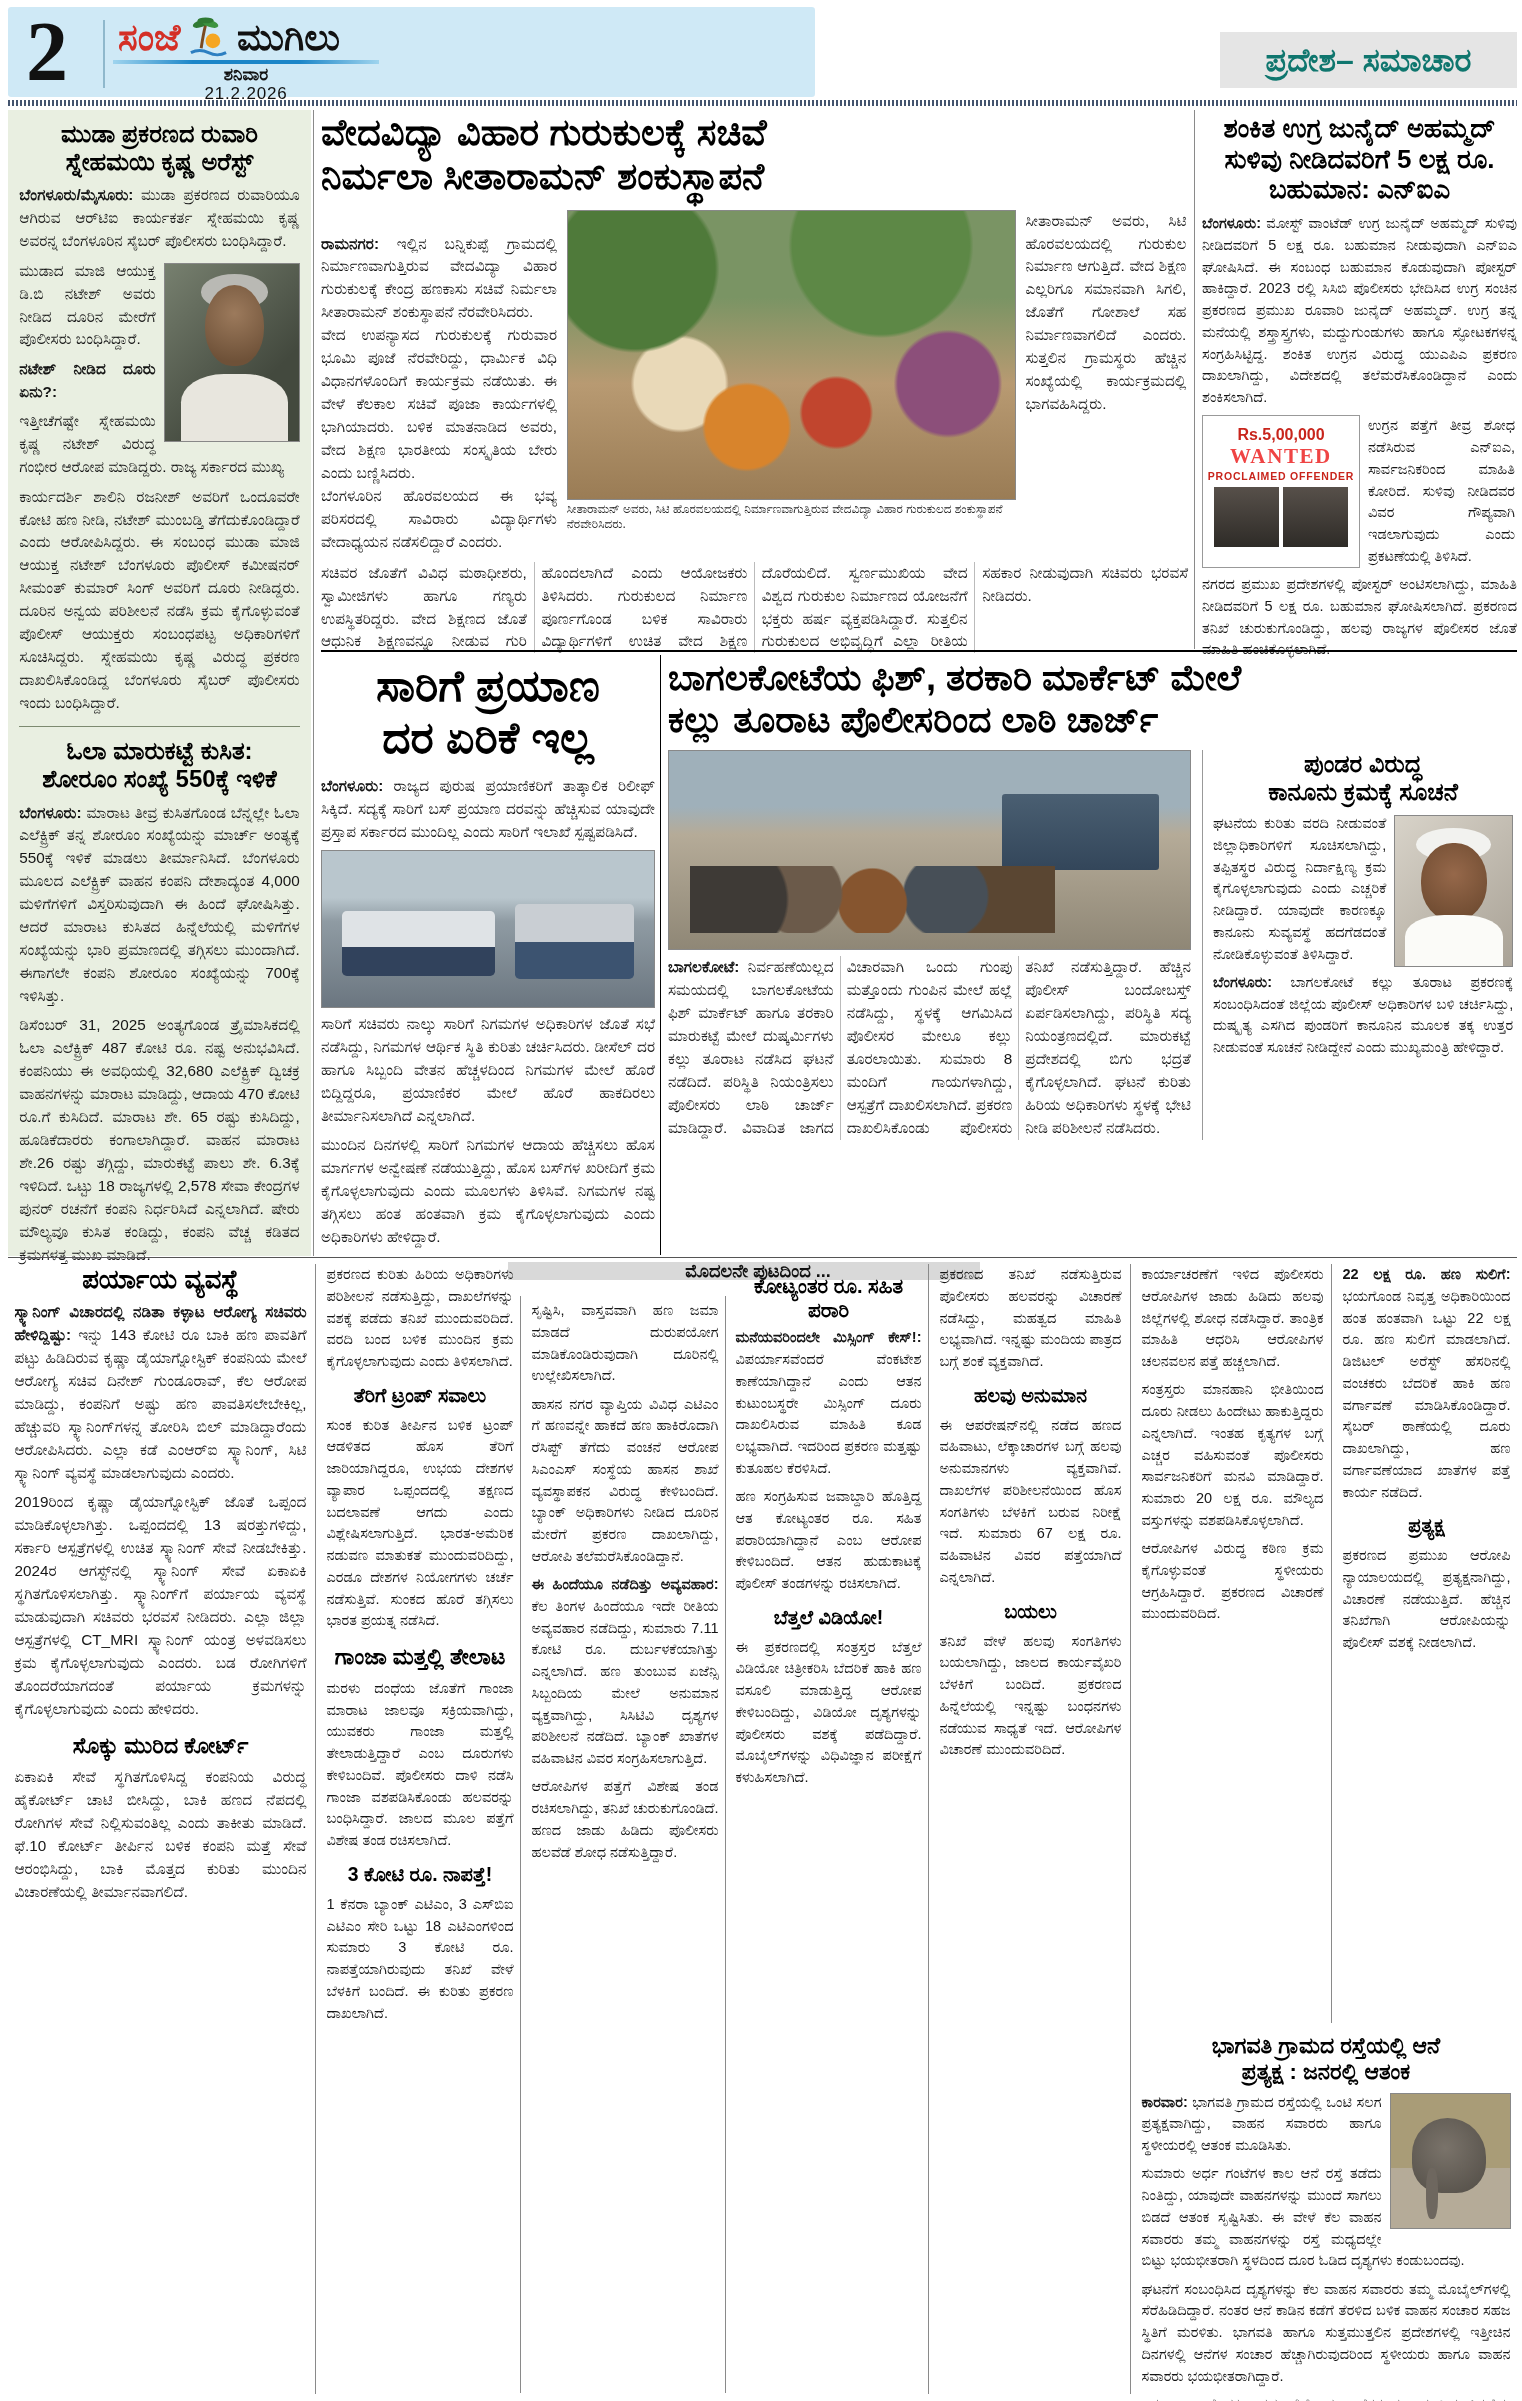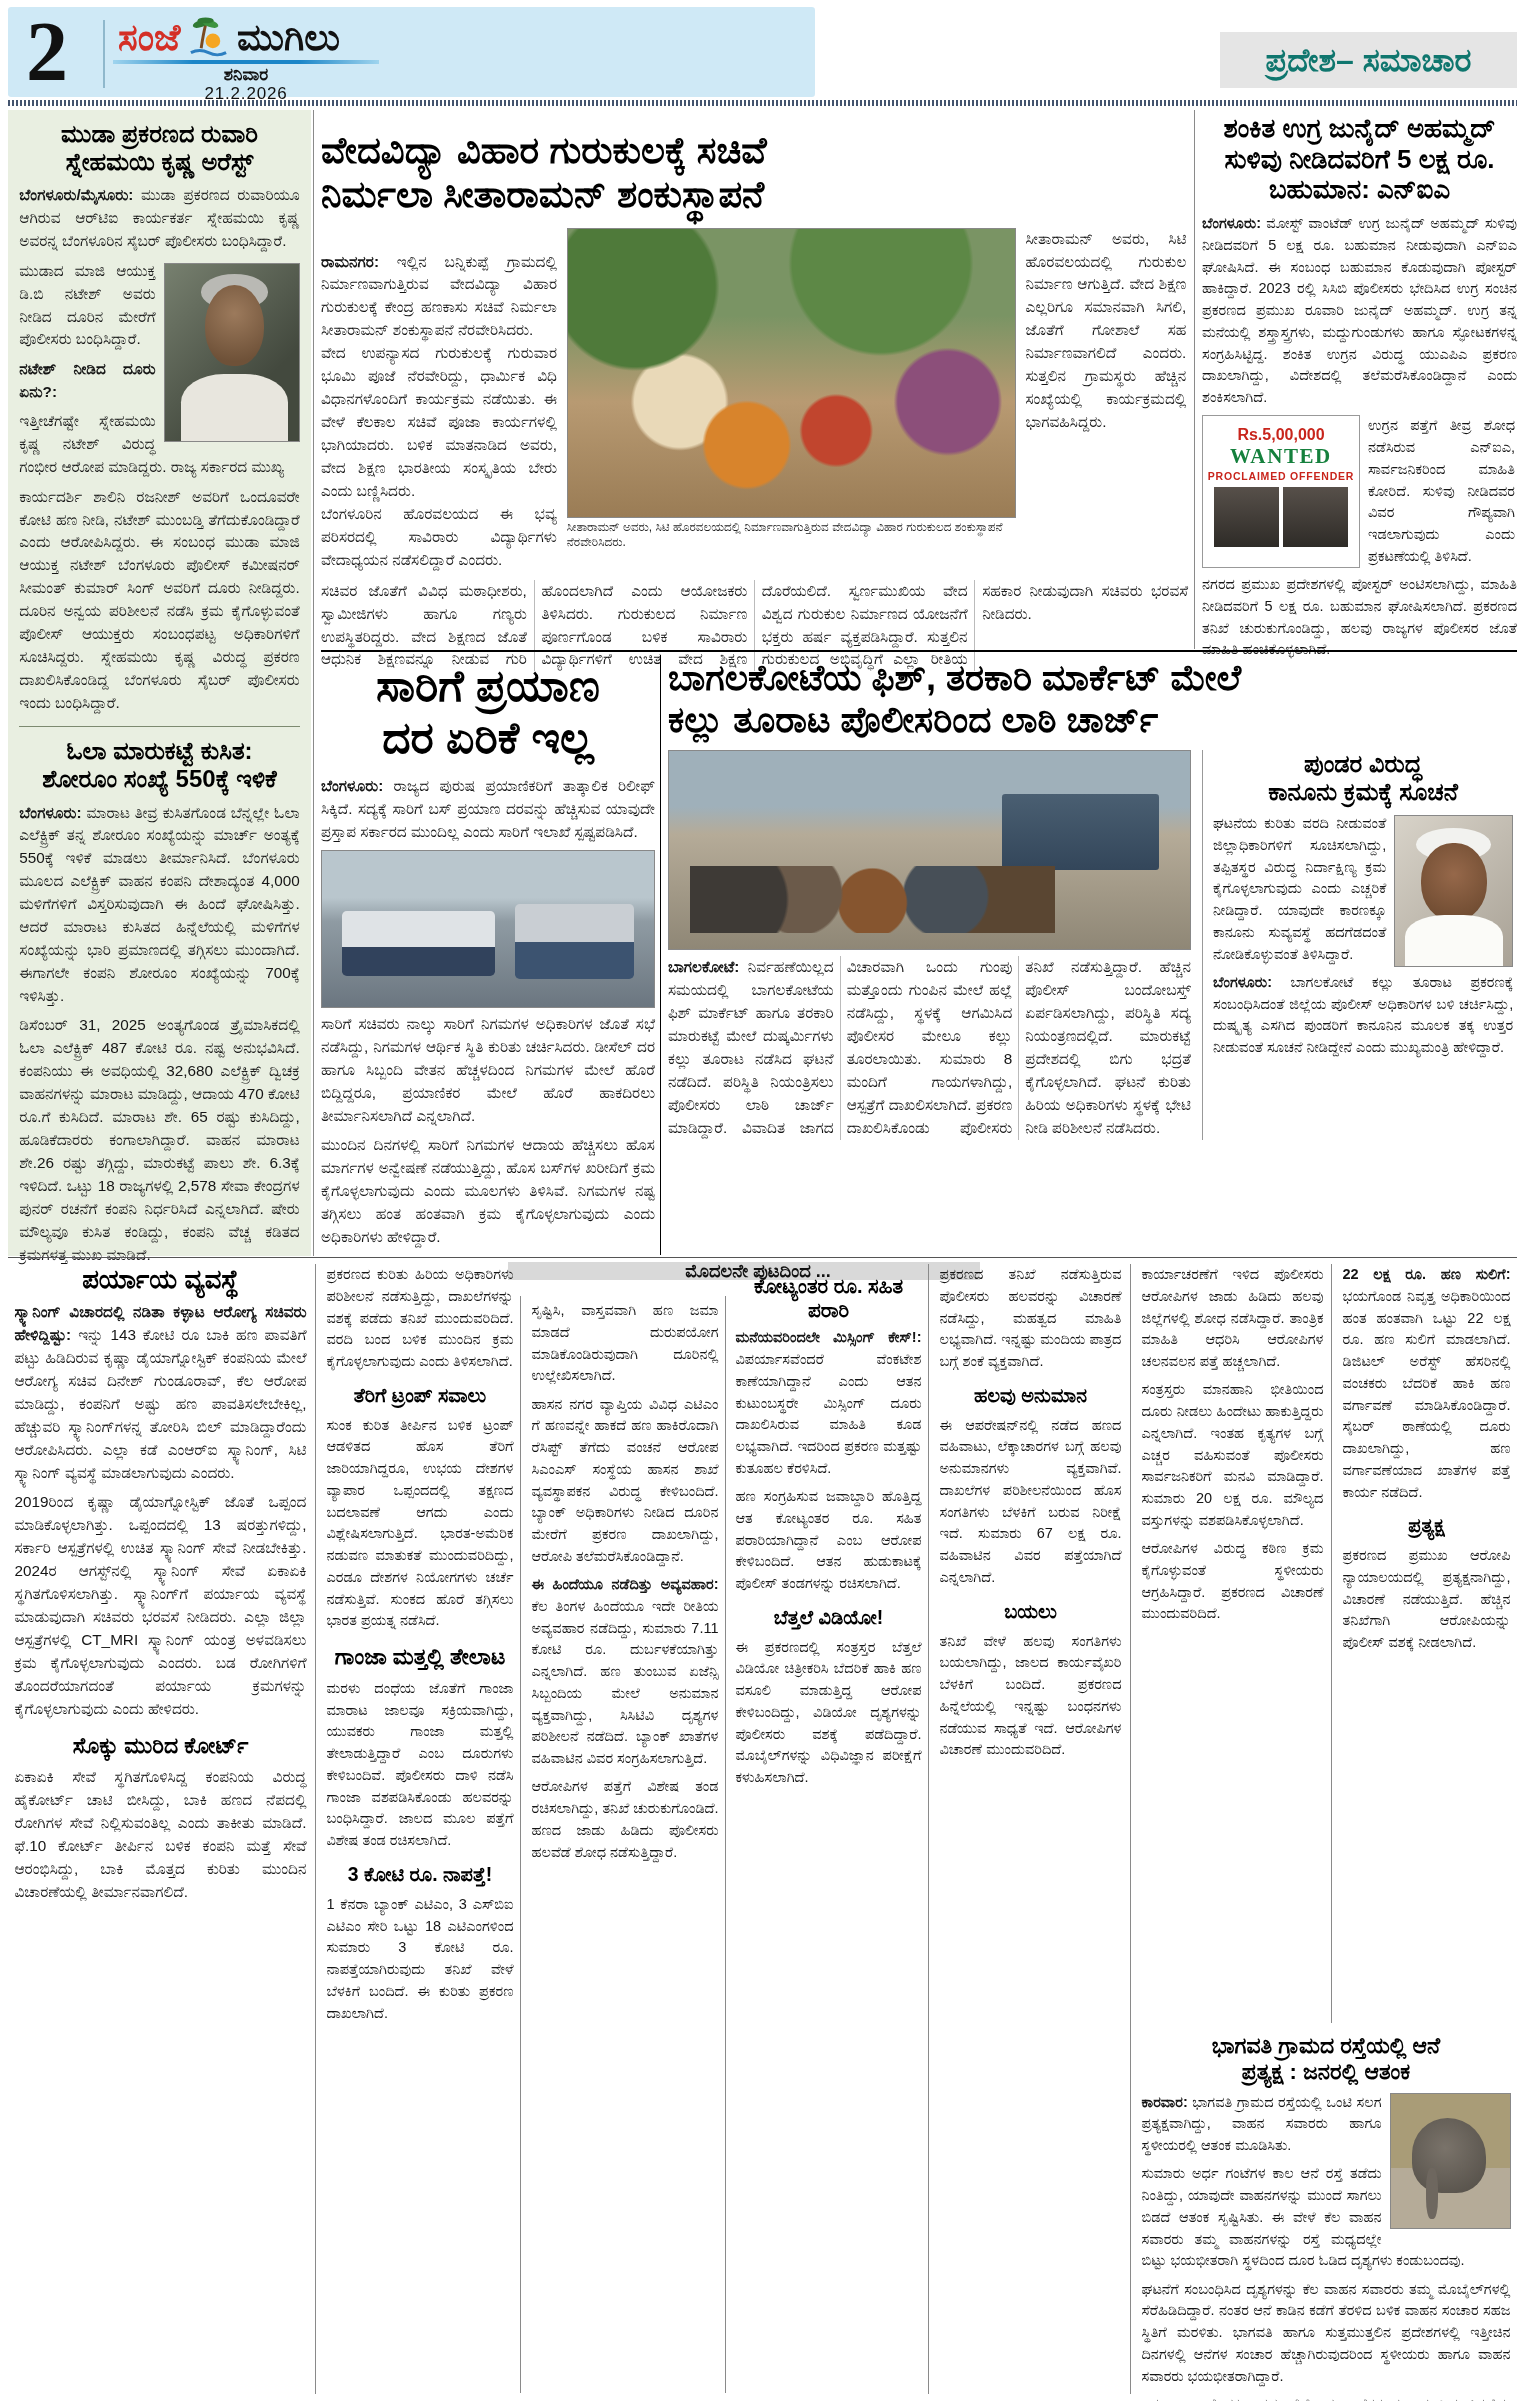--- a/index.html
+++ b/index.html
@@ -50,21 +50,21 @@
      radial-gradient(circle at 88% 55%,#5a4632 0 18%,transparent 19%);}
   .ph-cm{background:linear-gradient(135deg,#d8d3c9,#a9a296);}
   .ph-cm .face{position:absolute;left:22%;top:18%;width:56%;height:52%;border-radius:48%;background:radial-gradient(circle at 50% 40%,#96684a,#6d4a30 85%);}
   .ph-cm .hair{position:absolute;left:18%;top:8%;width:64%;height:22%;border-radius:50%;background:#f2f2ef;}
   .ph-cm .shirt{position:absolute;left:8%;top:66%;width:84%;height:36%;border-radius:40% 40% 0 0;background:#fbfbf8;}
   .ph-elephant{background:linear-gradient(#a99c77 0 55%,#b5ab98 55% 100%);}
   .ph-elephant .body{position:absolute;left:18%;top:18%;width:62%;height:56%;border-radius:48% 52% 40% 40%;background:radial-gradient(circle at 45% 40%,#7a736a,#57524b 85%);}
   .ph-elephant .trunk{position:absolute;left:30%;top:55%;width:10%;height:38%;border-radius:40%;background:#6e675f;}
   
   .poster{background:#fff;border:1.6px solid #999;box-sizing:border-box;text-align:center;padding:4.8px 3.2px;}
-  .poster .w1{color:#15803d;font-family:"Liberation Serif",serif;font-weight:bold;font-size:21px;letter-spacing:1.6px;}
+  .poster .w1{color:#ef4444;font-family:"Liberation Serif",serif;font-weight:bold;font-size:21px;letter-spacing:1.6px;}
   .poster .w2{color:#c8251c;font-weight:bold;font-size:10.5px;letter-spacing:0.8px;margin-top:1.6px;}
   .poster .mugs{display:flex;gap:4.8px;justify-content:center;margin-top:4.8px;}
   .poster .mug{width:65px;height:60px;background:linear-gradient(#5a5document248,#2e2b27);background:linear-gradient(#57504a,#2e2b27);}
   .poster .w3{color:#c8251c;font-weight:bold;font-size:16px;margin-top:4.8px;}
   
   .bcol{position:absolute;top:1264px;height:1130px;overflow:hidden;box-sizing:border-box;padding:0 6.5px;}
   .banner{background:#d9d9d9;font-weight:bold;font-size:18px;display:flex;align-items:center;justify-content:center;color:#111;}
   .cap{font-size:12px;line-height:1.3;color:#222;text-align:left;}
   .bold-inline{font-weight:bold;}
 </style>
@@ -121,21 +121,21 @@
       <div class="body-text" style="margin-top:8px;">
         <p><span class="dateline">ಬೆಂಗಳೂರು:</span> <span>ಮಾರಾಟ ತೀವ್ರ ಕುಸಿತಗೊಂಡ ಬೆನ್ನಲ್ಲೇ ಓಲಾ ಎಲೆಕ್ಟ್ರಿಕ್ ತನ್ನ ಶೋರೂಂ ಸಂಖ್ಯೆಯನ್ನು ಮಾರ್ಚ್ ಅಂತ್ಯಕ್ಕೆ 550ಕ್ಕೆ ಇಳಿಕೆ ಮಾಡಲು ತೀರ್ಮಾನಿಸಿದೆ. ಬೆಂಗಳೂರು ಮೂಲದ ಎಲೆಕ್ಟ್ರಿಕ್ ವಾಹನ ಕಂಪನಿ ದೇಶಾದ್ಯಂತ 4,000 ಮಳಿಗೆಗಳಿಗೆ ವಿಸ್ತರಿಸುವುದಾಗಿ ಈ ಹಿಂದೆ ಘೋಷಿಸಿತ್ತು. ಆದರೆ ಮಾರಾಟ ಕುಸಿತದ ಹಿನ್ನೆಲೆಯಲ್ಲಿ ಮಳಿಗೆಗಳ ಸಂಖ್ಯೆಯನ್ನು ಭಾರಿ ಪ್ರಮಾಣದಲ್ಲಿ ತಗ್ಗಿಸಲು ಮುಂದಾಗಿದೆ. ಈಗಾಗಲೇ ಕಂಪನಿ ಶೋರೂಂ ಸಂಖ್ಯೆಯನ್ನು 700ಕ್ಕೆ ಇಳಿಸಿತ್ತು.</span></p>
         <p>ಡಿಸೆಂಬರ್ 31, 2025 ಅಂತ್ಯಗೊಂಡ ತ್ರೈಮಾಸಿಕದಲ್ಲಿ ಓಲಾ ಎಲೆಕ್ಟ್ರಿಕ್ 487 ಕೋಟಿ ರೂ. ನಷ್ಟ ಅನುಭವಿಸಿದೆ. ಕಂಪನಿಯು ಈ ಅವಧಿಯಲ್ಲಿ 32,680 ಎಲೆಕ್ಟ್ರಿಕ್ ದ್ವಿಚಕ್ರ ವಾಹನಗಳನ್ನು ಮಾರಾಟ ಮಾಡಿದ್ದು, ಆದಾಯ 470 ಕೋಟಿ ರೂ.ಗೆ ಕುಸಿದಿದೆ. ಮಾರಾಟ ಶೇ. 65 ರಷ್ಟು ಕುಸಿದಿದ್ದು, ಹೂಡಿಕೆದಾರರು ಕಂಗಾಲಾಗಿದ್ದಾರೆ. ವಾಹನ ಮಾರಾಟ ಶೇ.26 ರಷ್ಟು ತಗ್ಗಿದ್ದು, ಮಾರುಕಟ್ಟೆ ಪಾಲು ಶೇ. 6.3ಕ್ಕೆ ಇಳಿದಿದೆ. ಒಟ್ಟು 18 ರಾಜ್ಯಗಳಲ್ಲಿ 2,578 ಸೇವಾ ಕೇಂದ್ರಗಳ ಪುನರ್ ರಚನೆಗೆ ಕಂಪನಿ ನಿರ್ಧರಿಸಿದೆ ಎನ್ನಲಾಗಿದೆ. ಷೇರು ಮೌಲ್ಯವೂ ಕುಸಿತ ಕಂಡಿದ್ದು, ಕಂಪನಿ ವೆಚ್ಚ ಕಡಿತದ ಕ್ರಮಗಳತ್ತ ಮುಖ ಮಾಡಿದೆ.</p>
       </div>
     </div>
   </div>
 
   <div class="abs vrule" style="left:313px;top:110px;height:1146px;"></div>
   <div class="abs vrule" style="left:1194px;top:110px;height:539px;"></div>
 
-  <div class="abs" style="left:321px;top:129px;width:867px;">
+  <div class="abs" style="left:321px;top:111px;width:867px;">
     <div class="headline" style="font-size:37px;">ವೇದವಿದ್ಯಾ ವಿಹಾರ ಗುರುಕುಲಕ್ಕೆ ಸಚಿವೆ
 ನಿರ್ಮಲಾ ಸೀತಾರಾಮನ್ ಶಂಕುಸ್ಥಾಪನೆ</div>
     <div style="display:flex;gap:9.7px;margin-top:11.3px;">
       <div class="body-text" style="width:236px;white-space:pre-line;">
         <span class="dateline">ರಾಮನಗರ:</span> <span>ಇಲ್ಲಿನ ಬನ್ನಿಕುಪ್ಪೆ ಗ್ರಾಮದಲ್ಲಿ ನಿರ್ಮಾಣವಾಗುತ್ತಿರುವ ವೇದವಿದ್ಯಾ ವಿಹಾರ ಗುರುಕುಲಕ್ಕೆ ಕೇಂದ್ರ ಹಣಕಾಸು ಸಚಿವೆ ನಿರ್ಮಲಾ ಸೀತಾರಾಮನ್ ಶಂಕುಸ್ಥಾಪನೆ ನೆರವೇರಿಸಿದರು.
 ವೇದ ಉಪನ್ಯಾಸದ ಗುರುಕುಲಕ್ಕೆ ಗುರುವಾರ ಭೂಮಿ ಪೂಜೆ ನೆರವೇರಿದ್ದು, ಧಾರ್ಮಿಕ ವಿಧಿ ವಿಧಾನಗಳೊಂದಿಗೆ ಕಾರ್ಯಕ್ರಮ ನಡೆಯಿತು. ಈ ವೇಳೆ ಕೆಲಕಾಲ ಸಚಿವೆ ಪೂಜಾ ಕಾರ್ಯಗಳಲ್ಲಿ ಭಾಗಿಯಾದರು. ಬಳಿಕ ಮಾತನಾಡಿದ ಅವರು, ವೇದ ಶಿಕ್ಷಣ ಭಾರತೀಯ ಸಂಸ್ಕೃತಿಯ ಬೇರು ಎಂದು ಬಣ್ಣಿಸಿದರು.
 ಬೆಂಗಳೂರಿನ ಹೊರವಲಯದ ಈ ಭವ್ಯ ಪರಿಸರದಲ್ಲಿ ಸಾವಿರಾರು ವಿದ್ಯಾರ್ಥಿಗಳು ವೇದಾಧ್ಯಯನ ನಡೆಸಲಿದ್ದಾರೆ ಎಂದರು.</span>
       </div>
       <div style="width:449px;">
         <div class="photo ph-ceremony" style="width:449px;height:290px;"></div>

